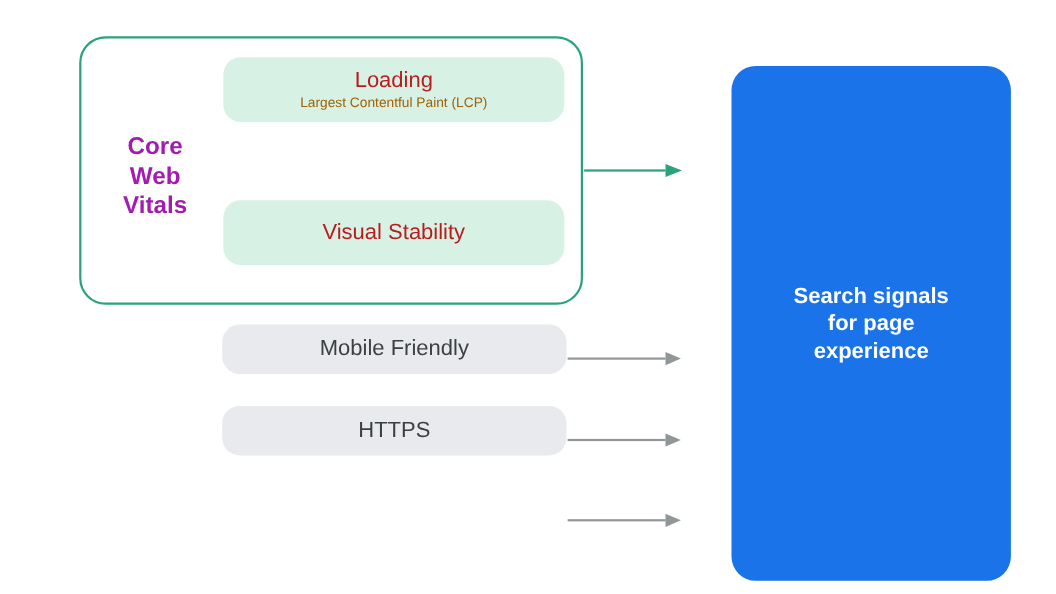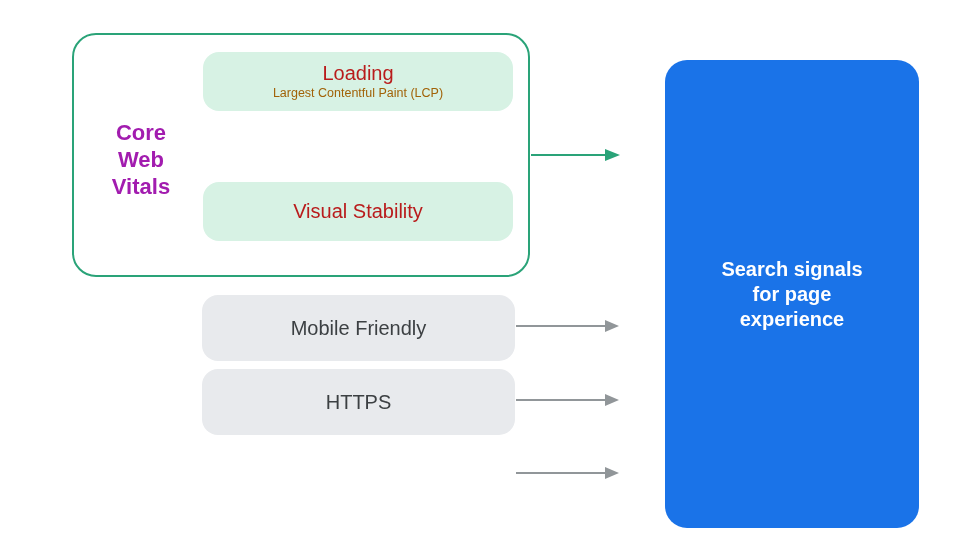--- a/index.html
+++ b/index.html
@@ -60,21 +60,21 @@
   .vital-subtitle {
     font-size: 12.5px;
     line-height: 15px;
     color: #a16207;
   }
 
   
   .signal-box {
     position: absolute;
     left: 202px;
-    width: 313px; height: 66px;
+    width: 313px; height: 45px;
     background: #E8EAED;
     border-radius: 16px;
     display: flex;
     align-items: center;
     justify-content: center;
   }
   .signal-box.s1 { top: 295px; }
   .signal-box.s2 { top: 369px; align-items: center; }
   .signal-box.s3 { top: 442px; }
 

